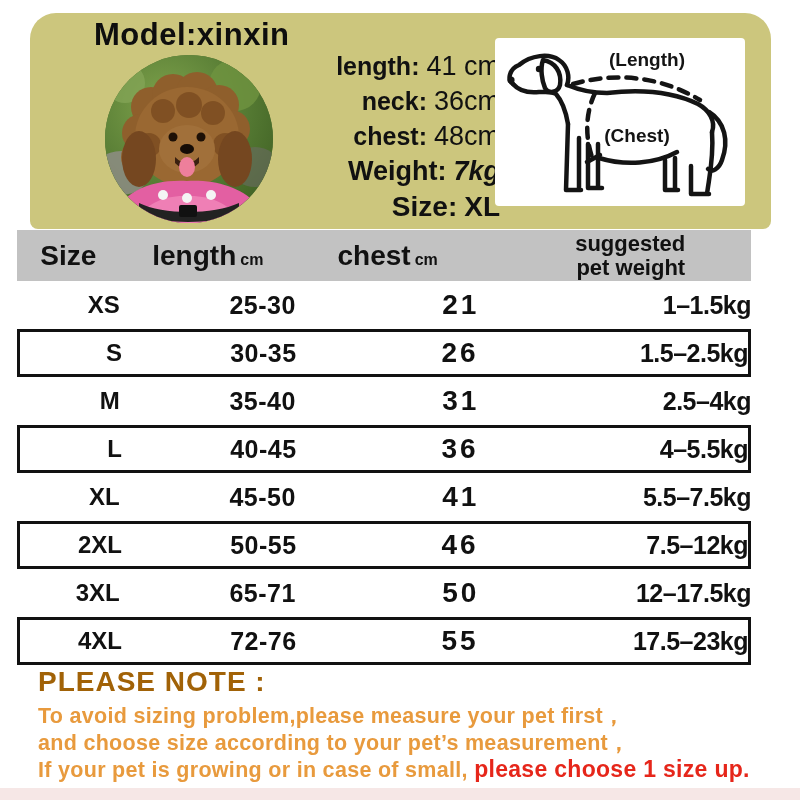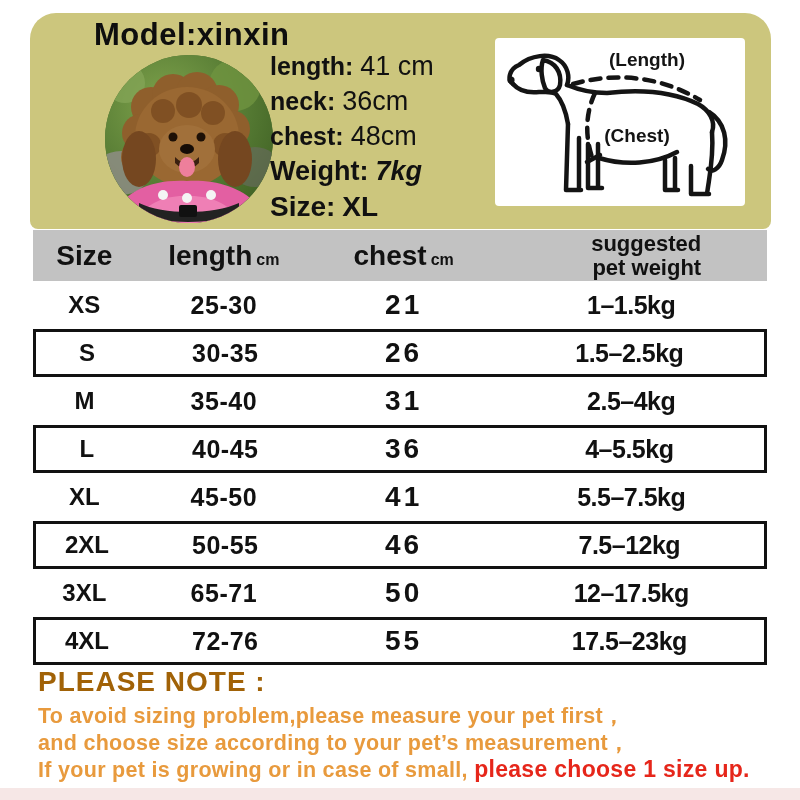--- a/index.html
+++ b/index.html
@@ -8,42 +8,42 @@
 
   
   .panel{position:absolute;left:30px;top:13px;width:741px;height:216px;
          background:#ccc67d;border-radius:26px 26px 8px 8px;}
   .model-title{position:absolute;left:64px;top:4px;font-size:31px;font-weight:bold;
                letter-spacing:0.5px;color:#0e0e0e;}
   .photo{position:absolute;left:75px;top:42px;width:168px;height:168px;border-radius:50%;
          overflow:hidden;background:#4c7030;}
   .photo svg{display:block;}
   .measures{position:absolute;left:240px;top:36px;width:230px;}
-  .mline{height:35px;display:flex;align-items:center;white-space:nowrap;}
+  .mline{height:35px;display:flex;align-items:center;white-space:nowrap;justify-content:flex-end;}
   .mlabel{font-weight:bold;font-size:25px;}
   .mvalue{font-size:27px;margin-left:7px;font-weight:normal;}
   .mline:nth-child(4) .mlabel{font-size:27px;}
   .mline:nth-child(4) .mvalue{font-style:italic;font-weight:bold;}
   .mline:nth-child(5) .mlabel{font-size:28px;}
   .mline:nth-child(5) .mvalue{font-weight:bold;font-size:28px;}
   .diagram{position:absolute;left:465px;top:25px;width:250px;height:168px;background:#ffffff;
            border-radius:4px;}
 
   
-  .size-table{position:absolute;left:33px;top:230px;width:734px;}
+  .size-table{position:absolute;left:17px;top:230px;width:734px;}
   .thead{height:51px;background:#c2c2c2;display:grid;
          grid-template-columns:14% 24% 25% 37%;align-items:center;}
   .th{text-align:center;font-weight:bold;font-size:28px;white-space:nowrap;}
   .th .unit{font-size:16px;font-weight:bold;margin-left:4px;}
   .th-weight{font-size:22px;line-height:1.08;white-space:normal;width:140px;
              justify-self:center;text-align:right;}
   .trow{height:48px;display:grid;grid-template-columns:14% 24% 25% 37%;
         align-items:center;box-sizing:border-box;background:#ffffff;}
   .trow.boxed{border:3px solid #111;}
-  .cell{text-align:center;}
+  .cell{text-align:right;}
   .c-size{font-size:24px;font-weight:bold;}
   .c-chest{font-size:25px;font-weight:bold;letter-spacing:0.5px;}
   .c-length{font-size:28px;font-weight:bold;letter-spacing:3px;}
   .c-weight{font-size:25px;font-weight:bold;letter-spacing:-0.5px;}
 
   
   .note-title{position:absolute;left:38px;top:666px;font-size:28px;font-weight:bold;
               letter-spacing:1px;color:#a16207;}
   .notes{position:absolute;left:38px;top:703px;width:740px;font-size:21.5px;
          font-weight:bold;line-height:26.5px;color:#e89a3d;letter-spacing:0.3px;}

